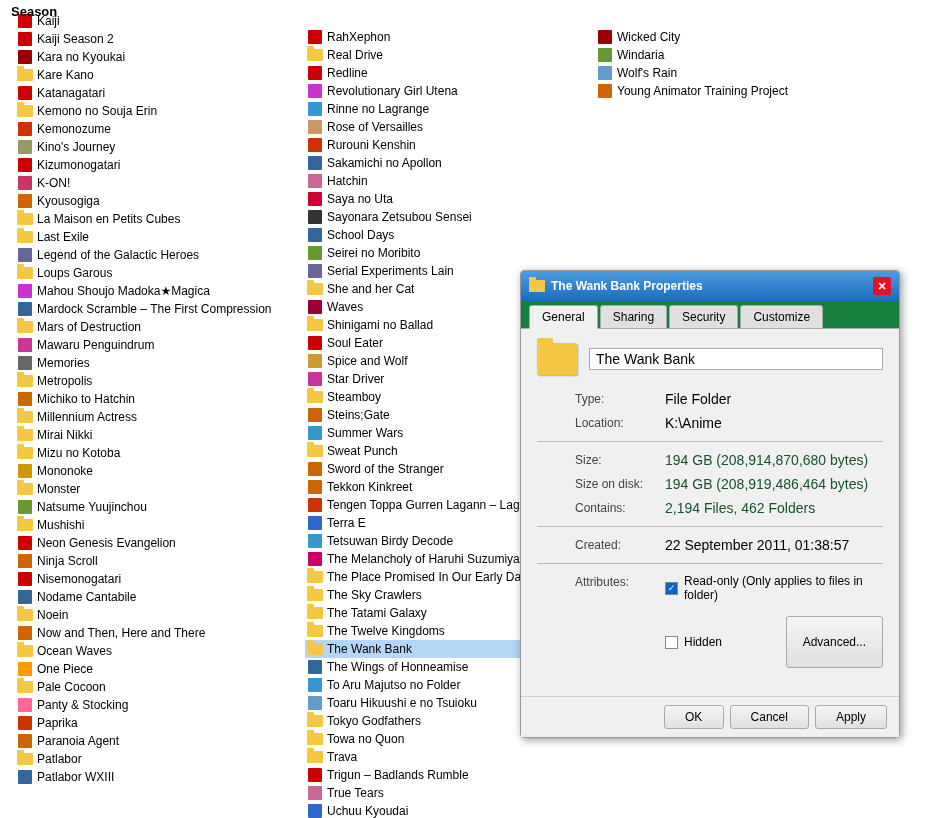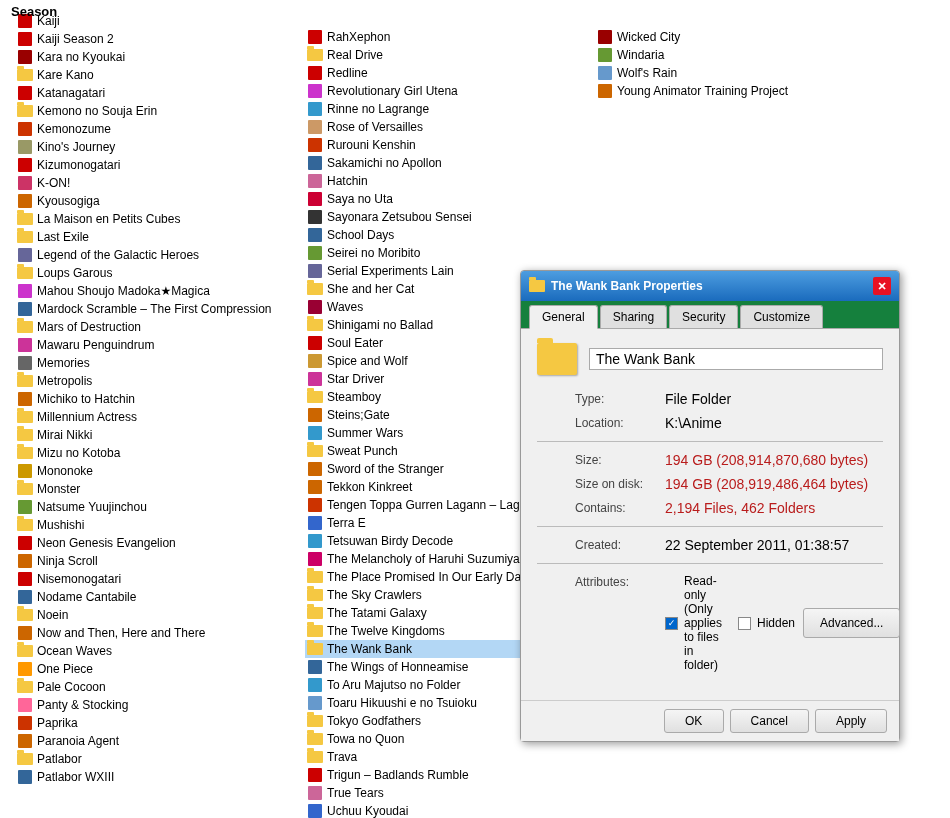--- a/index.html
+++ b/index.html
@@ -208,21 +208,21 @@
       width: 90px;
       flex-shrink: 0;
       padding-top: 1px;
     }
     .dialog-row-value {
       color: #000;
       font-size: 14px;
       flex: 1;
     }
     .dialog-row-value.blue {
-      color: #b91c1c;
+      color: #14532d;
     }
     .dialog-separator {
       border: none;
       border-top: 1px solid #bbb;
       margin: 10px 0;
     }
     .dialog-attr-row {
       display: flex;
       align-items: center;
       margin-bottom: 6px;
@@ -249,21 +249,21 @@
       font-size: 9px;
     }
     .checkbox-custom.checked::after {
       content: '✓';
       color: white;
       font-size: 9px;
     }
     .dialog-advanced-btn {
       background: linear-gradient(to bottom, #f5f5f5, #e0e0e0);
       border: 1px solid #aaa;
-      padding: 7px 16px;
+      padding: 18px 16px;
       cursor: pointer;
       font-size: 12px;
       border-radius: 3px;
     }
     .dialog-footer {
       display: flex;
       justify-content: flex-end;
       padding: 8px 12px;
       gap: 6px;
       border-top: 1px solid #ccc;
@@ -896,21 +896,21 @@
 
     <div class="dialog-row">
       <span class="dialog-row-label">Created:</span>
       <span class="dialog-row-value">22 September 2011, 01:38:57</span>
     </div>
 
     <hr class="dialog-separator">
 
     <div class="dialog-row">
       <span class="dialog-row-label">Attributes:</span>
-      <div style="display: flex; flex-direction: row; gap: 16px; flex: 1;">
+      <div style="display: flex; flex-direction: column; gap: 8px; flex: 1;">
         <div class="dialog-attr-row">
           <div class="checkbox-area">
             <div class="checkbox-custom checked"></div>
             <span>Read-only (Only applies to files in folder)</span>
           </div>
         </div>
         <div class="dialog-attr-row">
           <div class="checkbox-area">
             <div class="checkbox-custom"></div>
             <span>Hidden</span>

